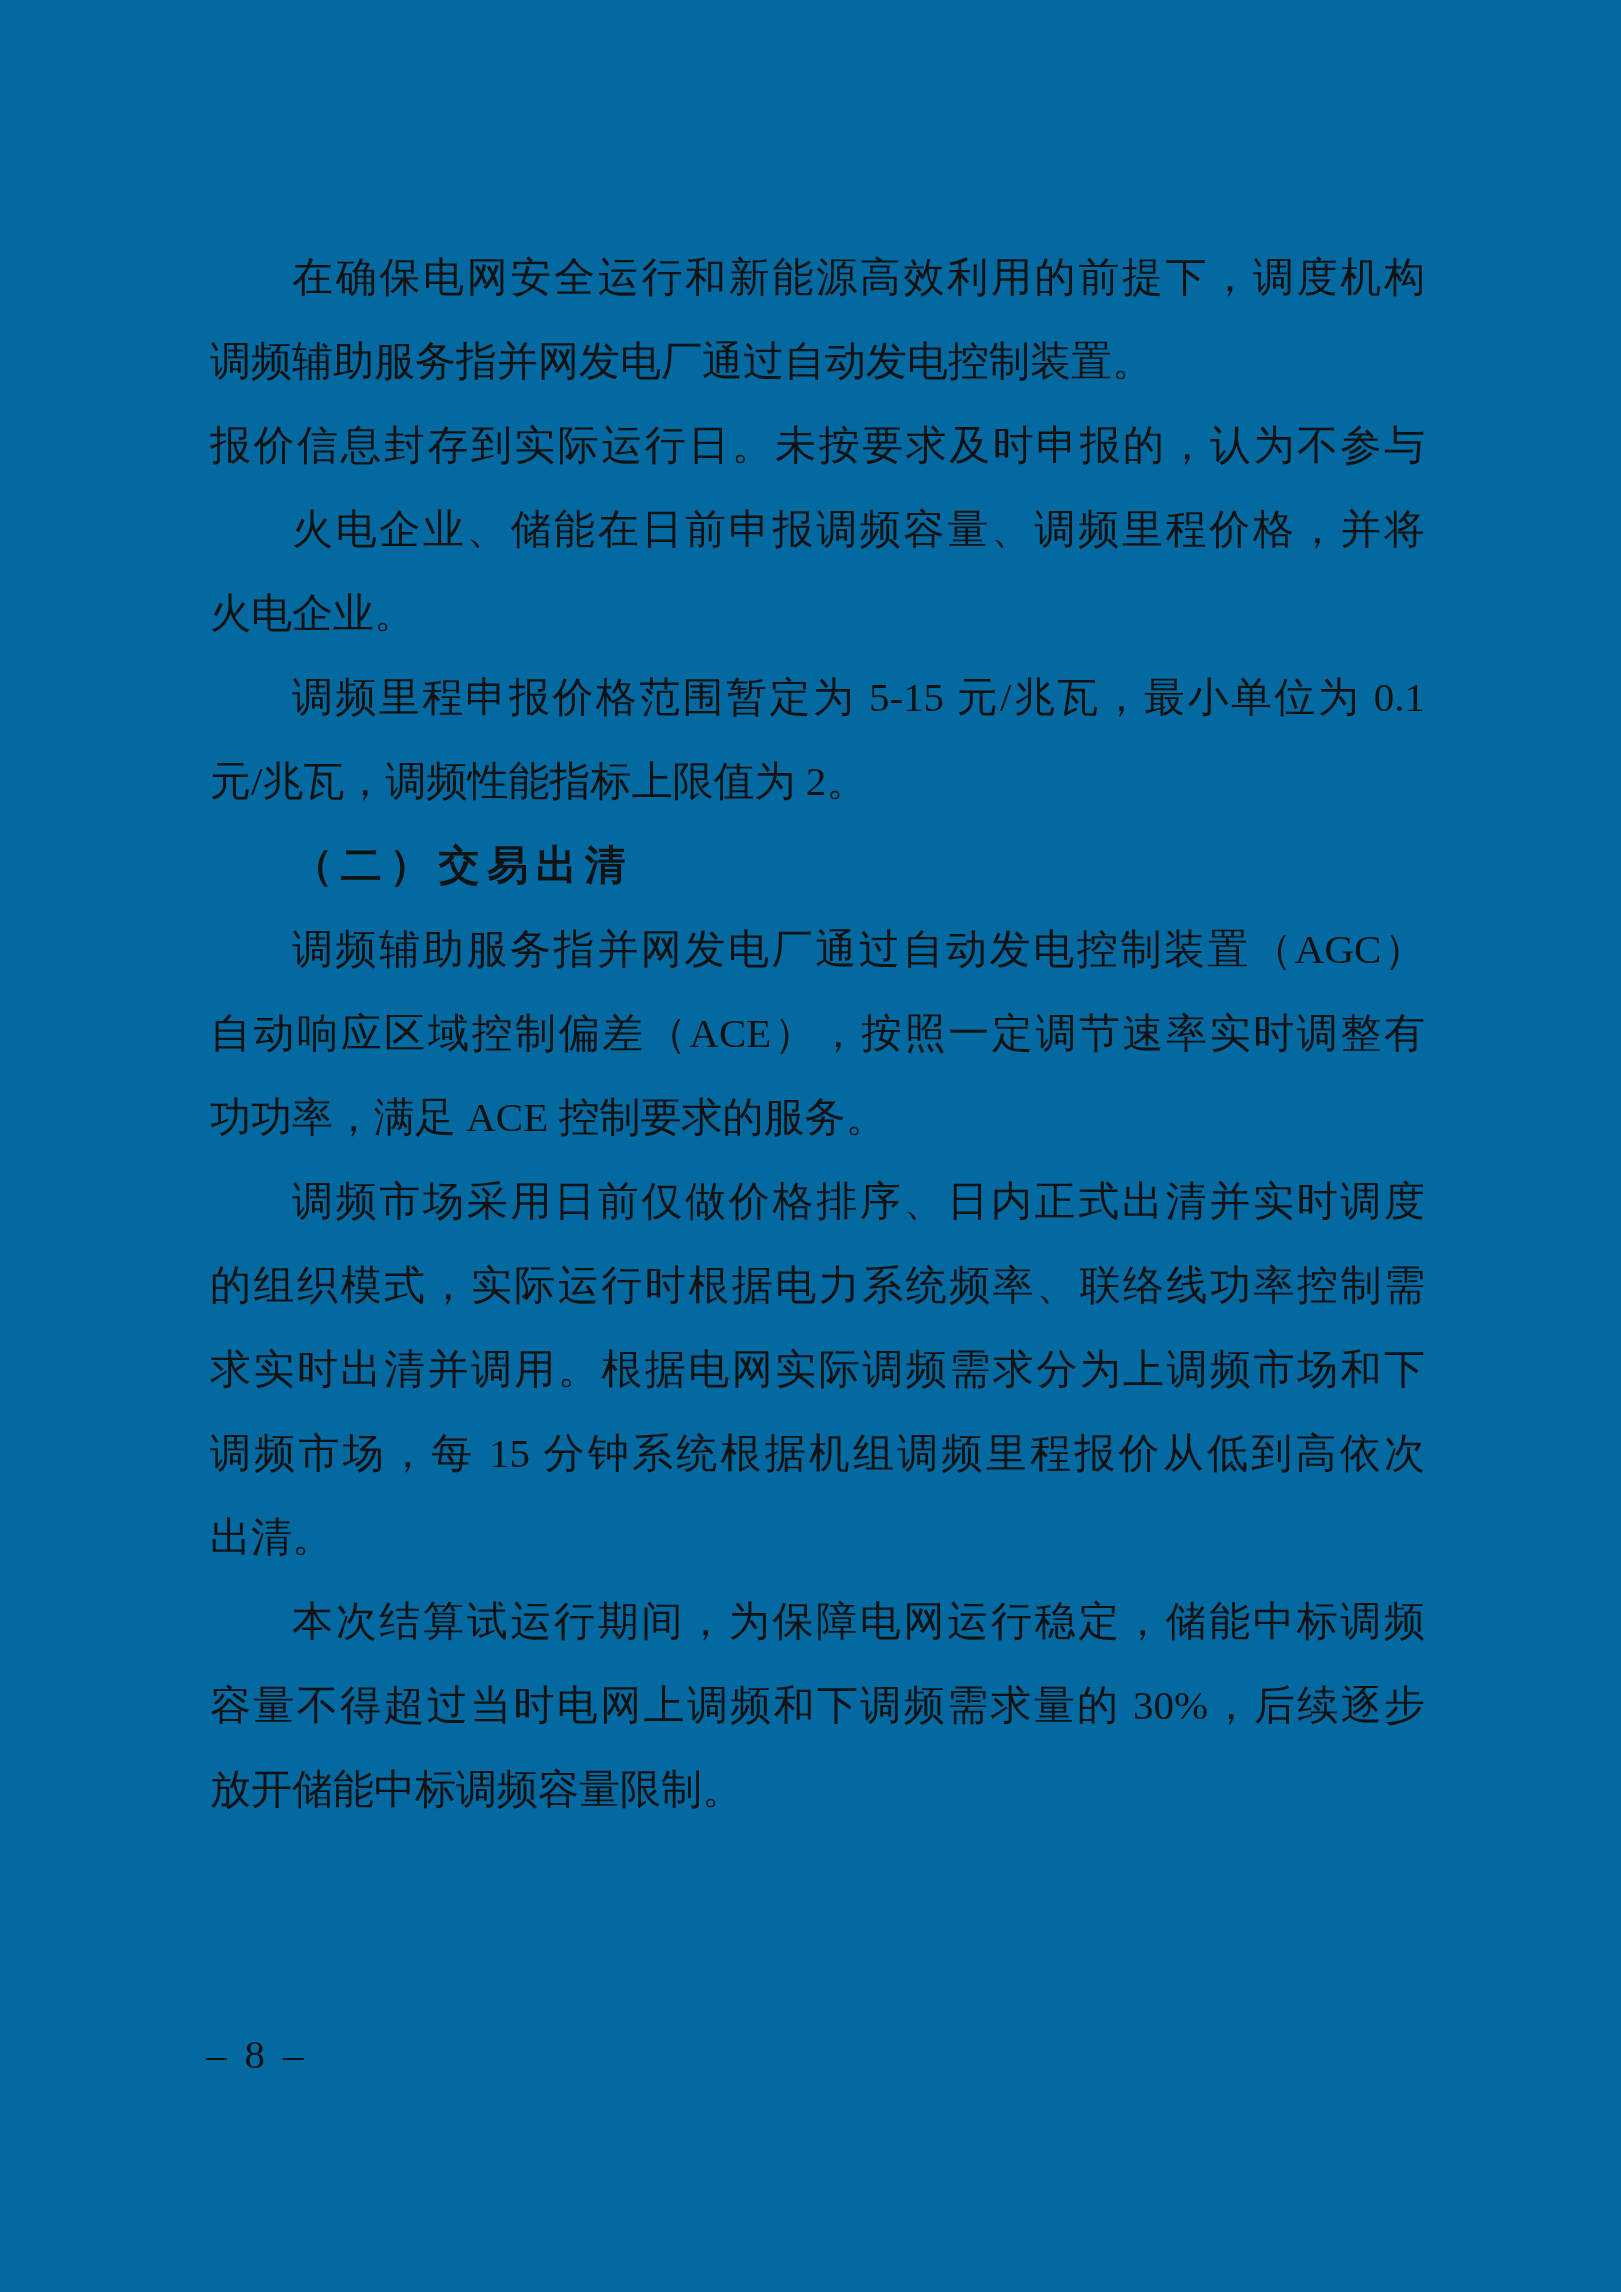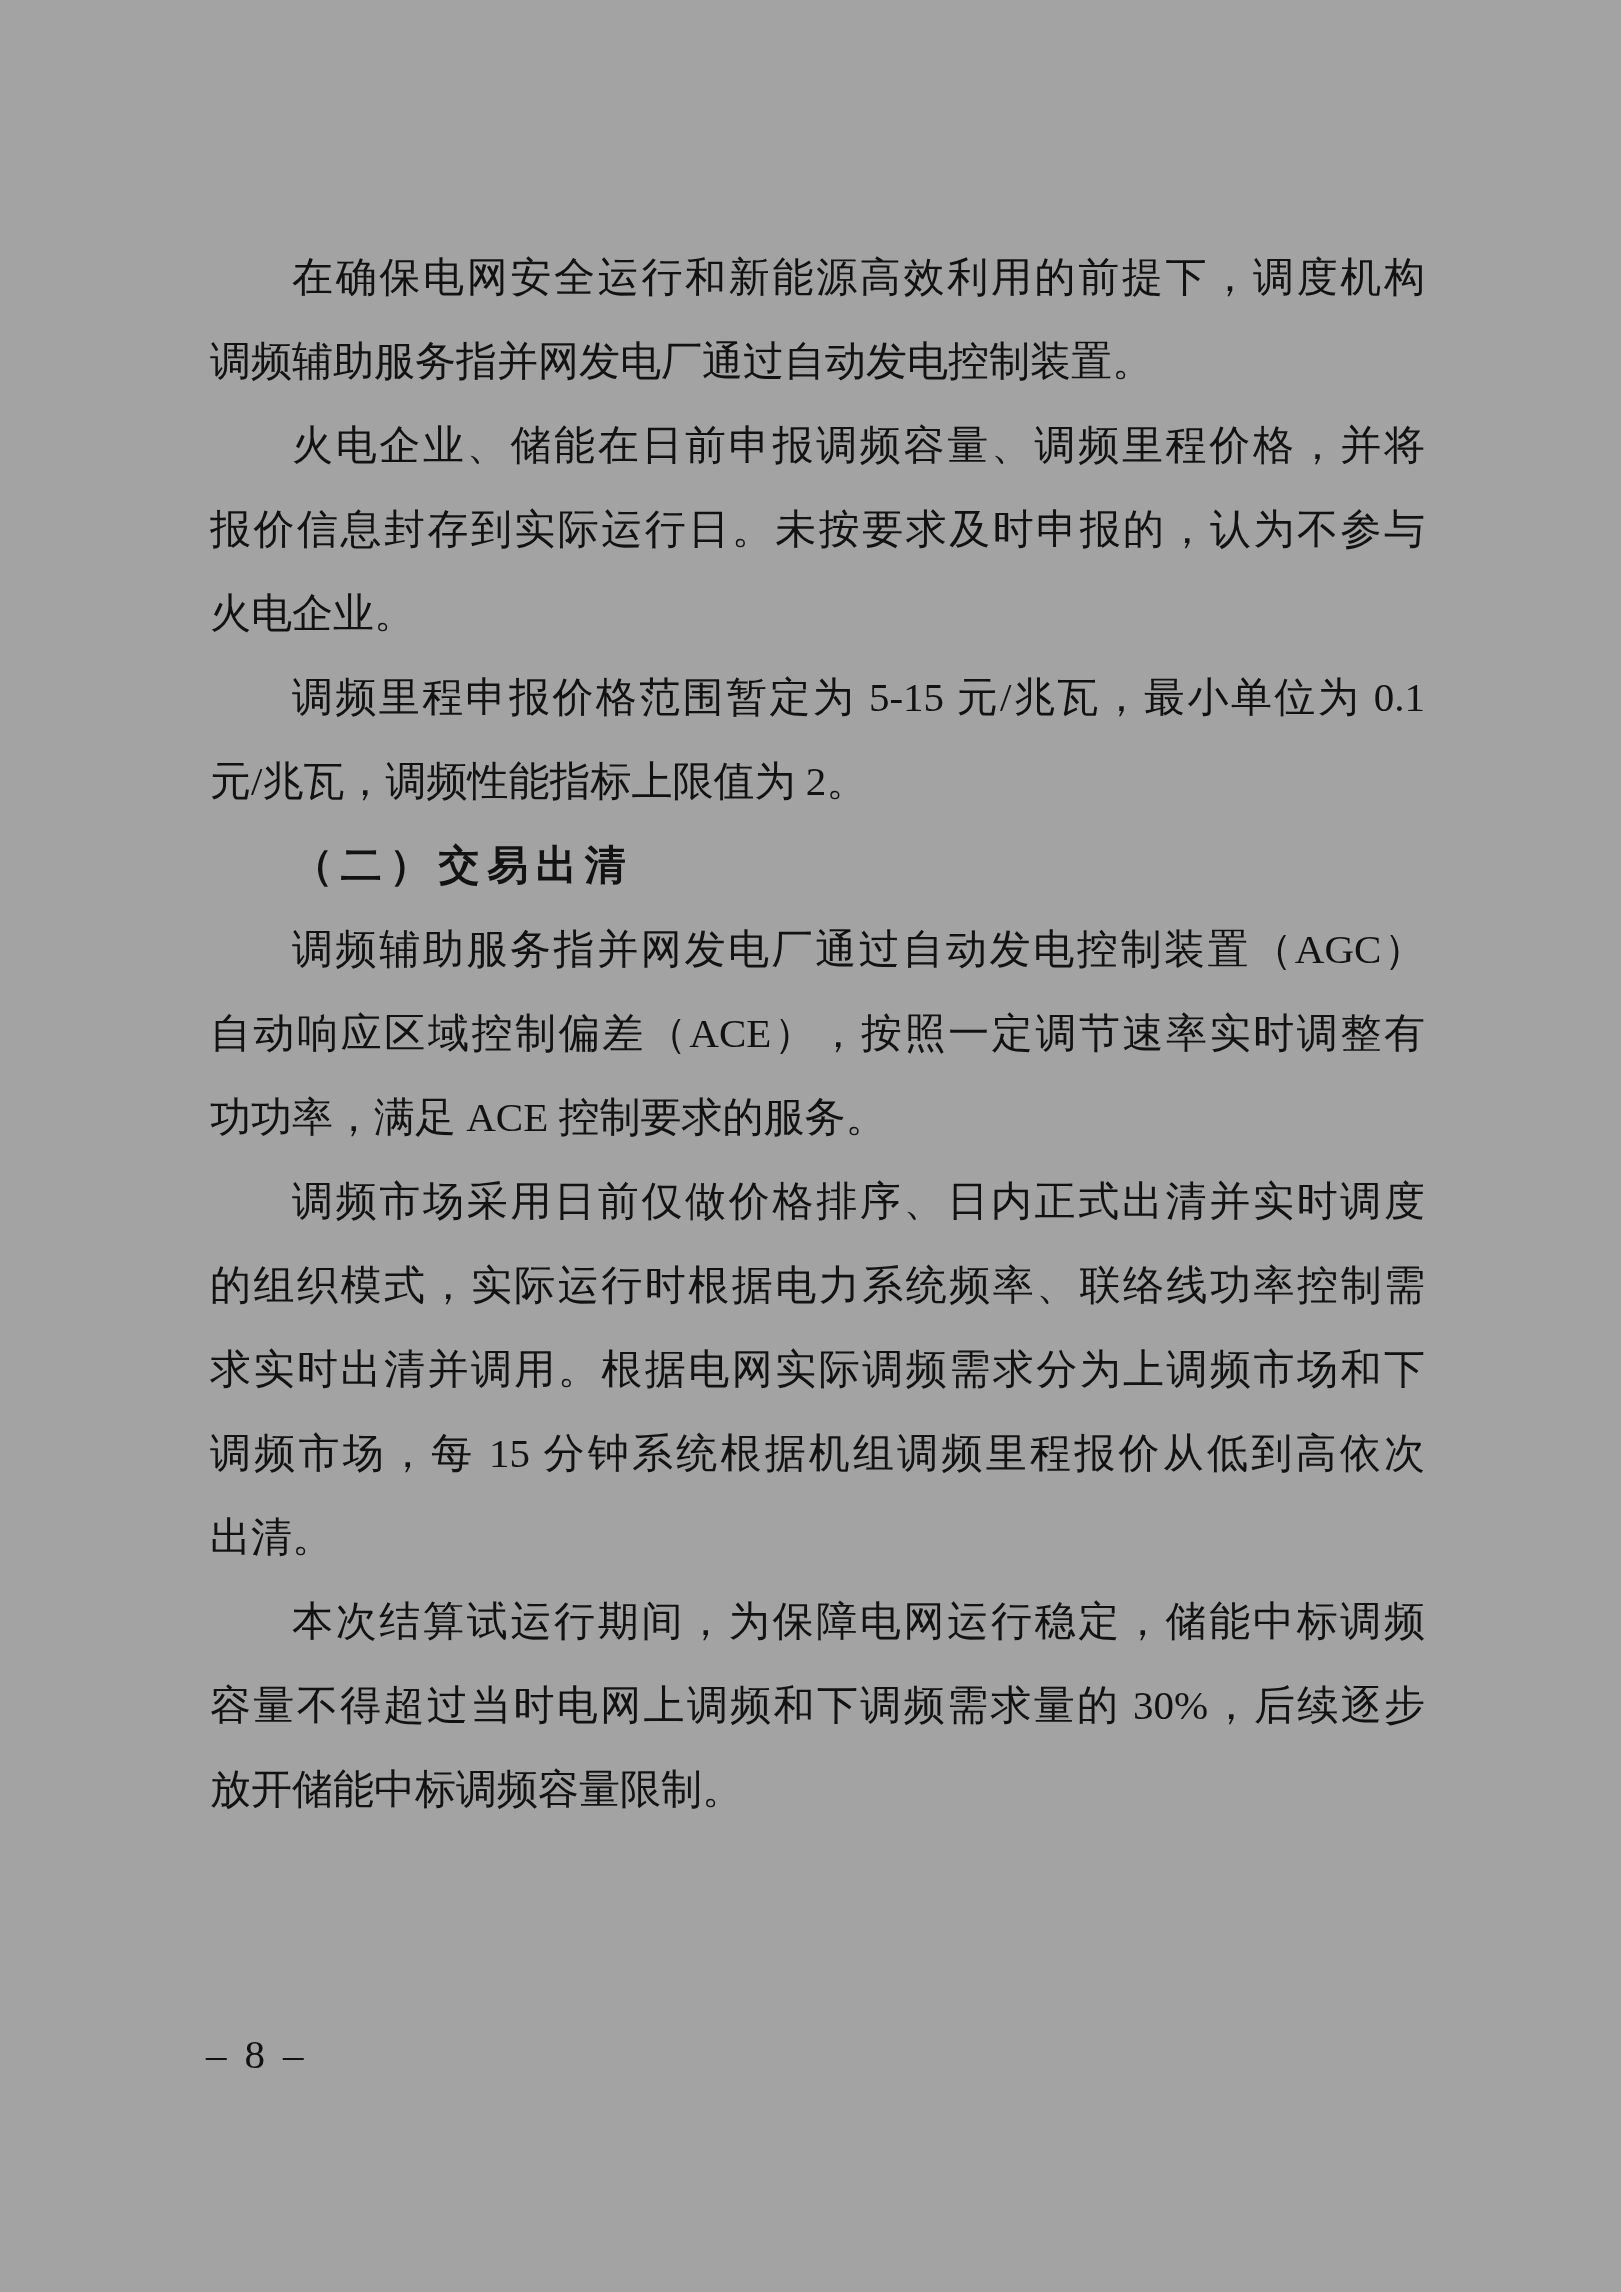--- a/index.html
+++ b/index.html
@@ -4,21 +4,21 @@
 <style>
   html, body {
     margin: 0;
     padding: 0;
     background: #888;
   }
   .page {
     position: relative;
     width: 1621px;
     height: 2293px;
-    background: #a3a3a3;
+    background: #0369a1;
     overflow: hidden;
     font-family: "Liberation Serif", "DejaVu Serif", serif;
     color: #121212;
   }
   .content {
     position: absolute;
     left: 210px;
     top: 235px;
     width: 1215px;
   }
@@ -61,22 +61,22 @@
     color: #121212;
   }
 </style>
 </head>
 <body>
 
 <div class="page">
   <div class="content" id="doc-content">
       <div class="line body first">在确保电网安全运行和新能源高效利用的前提下，调度机构</div>
       <div class="line body last">调频辅助服务指并网发电厂通过自动发电控制装置。</div>
+      <div class="line body">报价信息封存到实际运行日。未按要求及时申报的，认为不参与</div>
       <div class="line body first">火电企业、储能在日前申报调频容量、调频里程价格，并将</div>
-      <div class="line body">报价信息封存到实际运行日。未按要求及时申报的，认为不参与</div>
       <div class="line body last">火电企业。</div>
       <div class="line body first">调频里程申报价格范围暂定为 5-15 元/兆瓦，最小单位为 0.1</div>
       <div class="line body last">元/兆瓦，调频性能指标上限值为 2。</div>
       <div class="line h2 first last">（二）交易出清</div>
       <div class="line body first">调频辅助服务指并网发电厂通过自动发电控制装置（AGC）</div>
       <div class="line body">自动响应区域控制偏差（ACE），按照一定调节速率实时调整有</div>
       <div class="line body last">功功率，满足 ACE 控制要求的服务。</div>
       <div class="line body first">调频市场采用日前仅做价格排序、日内正式出清并实时调度</div>
       <div class="line body">的组织模式，实际运行时根据电力系统频率、联络线功率控制需</div>
       <div class="line body">求实时出清并调用。根据电网实际调频需求分为上调频市场和下</div>

